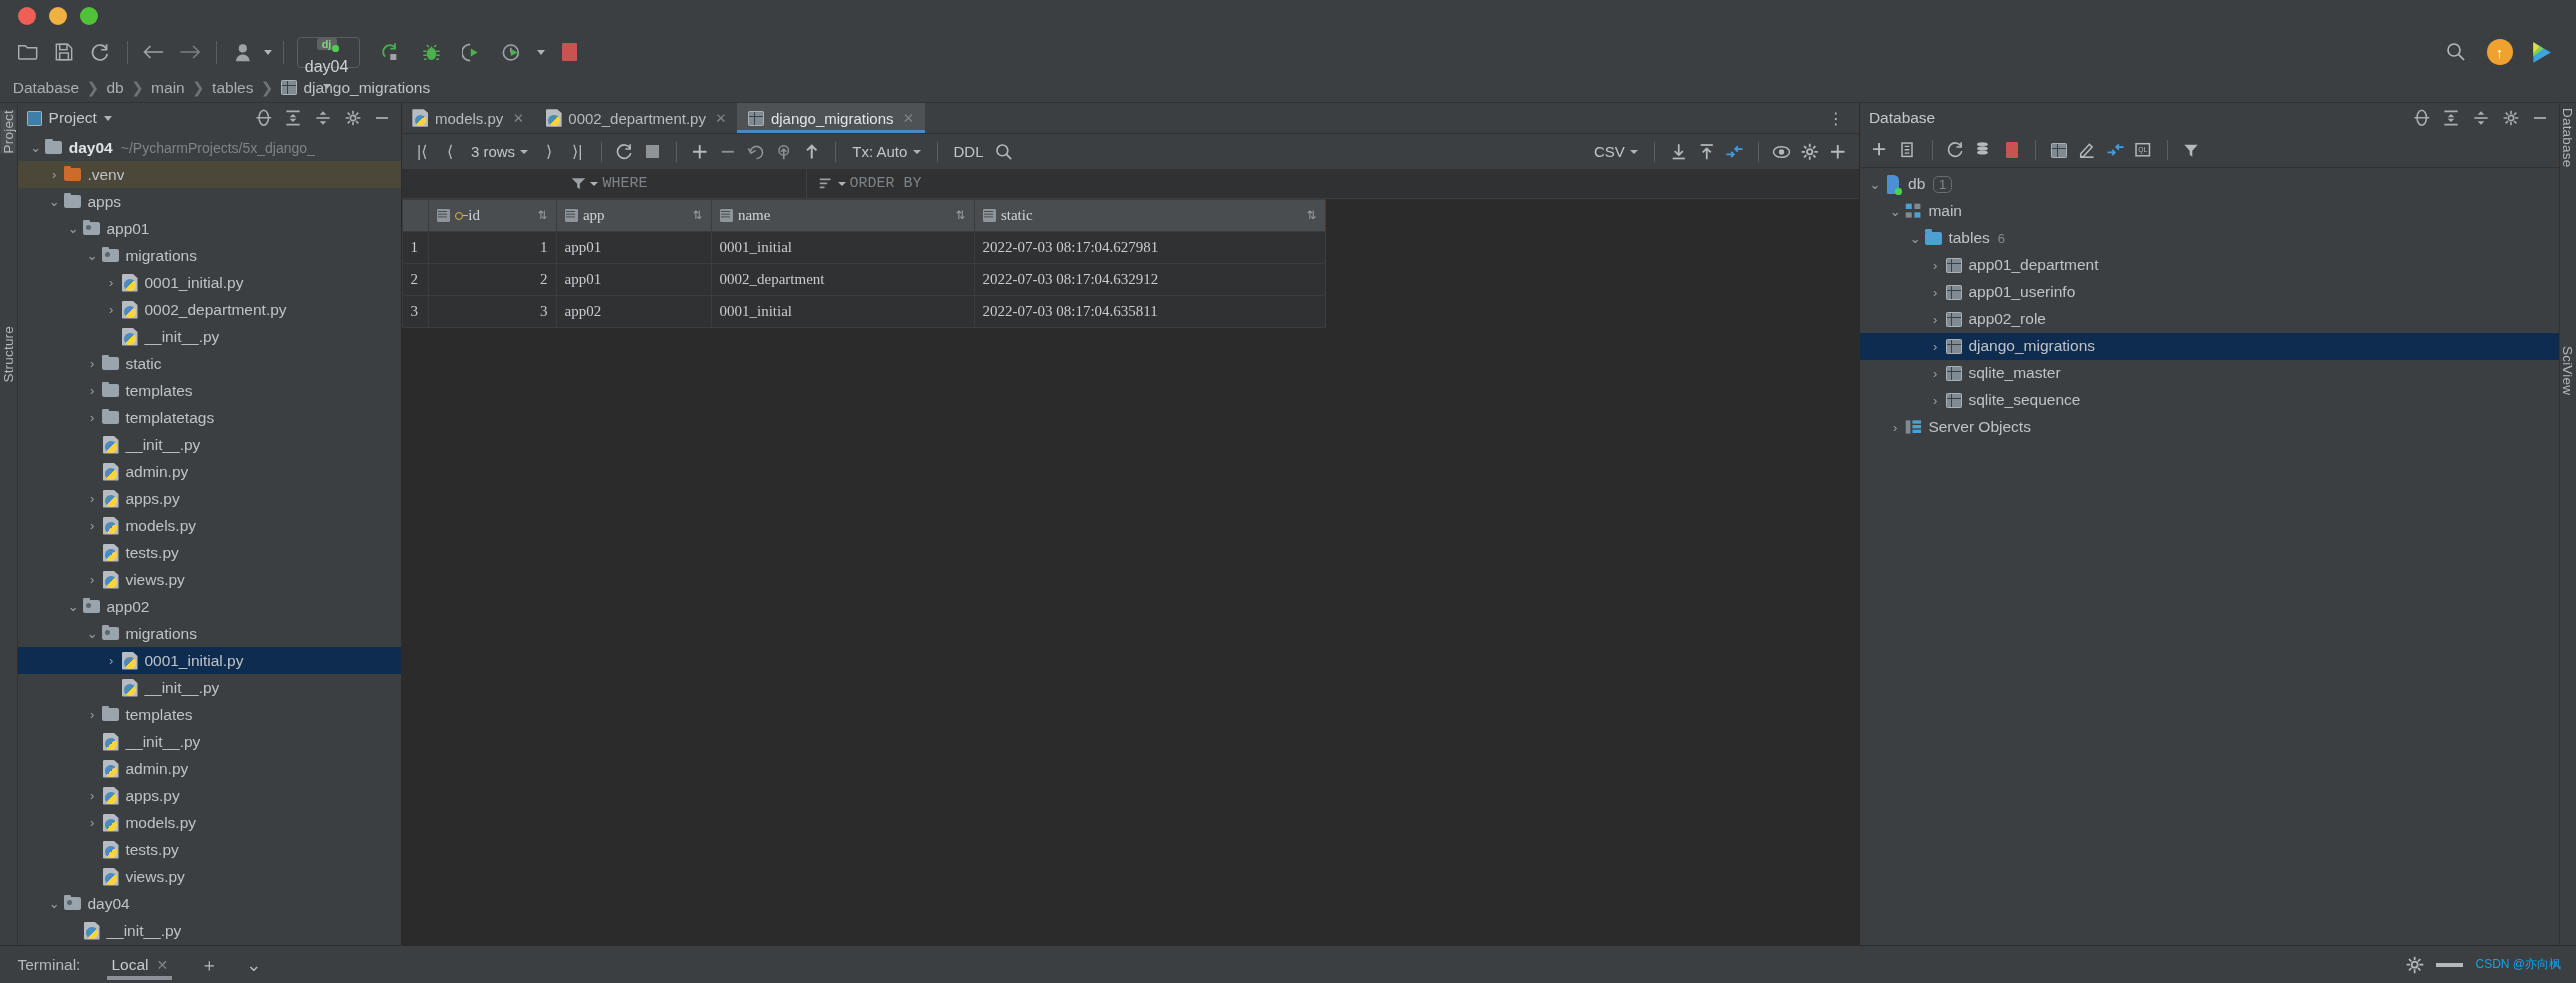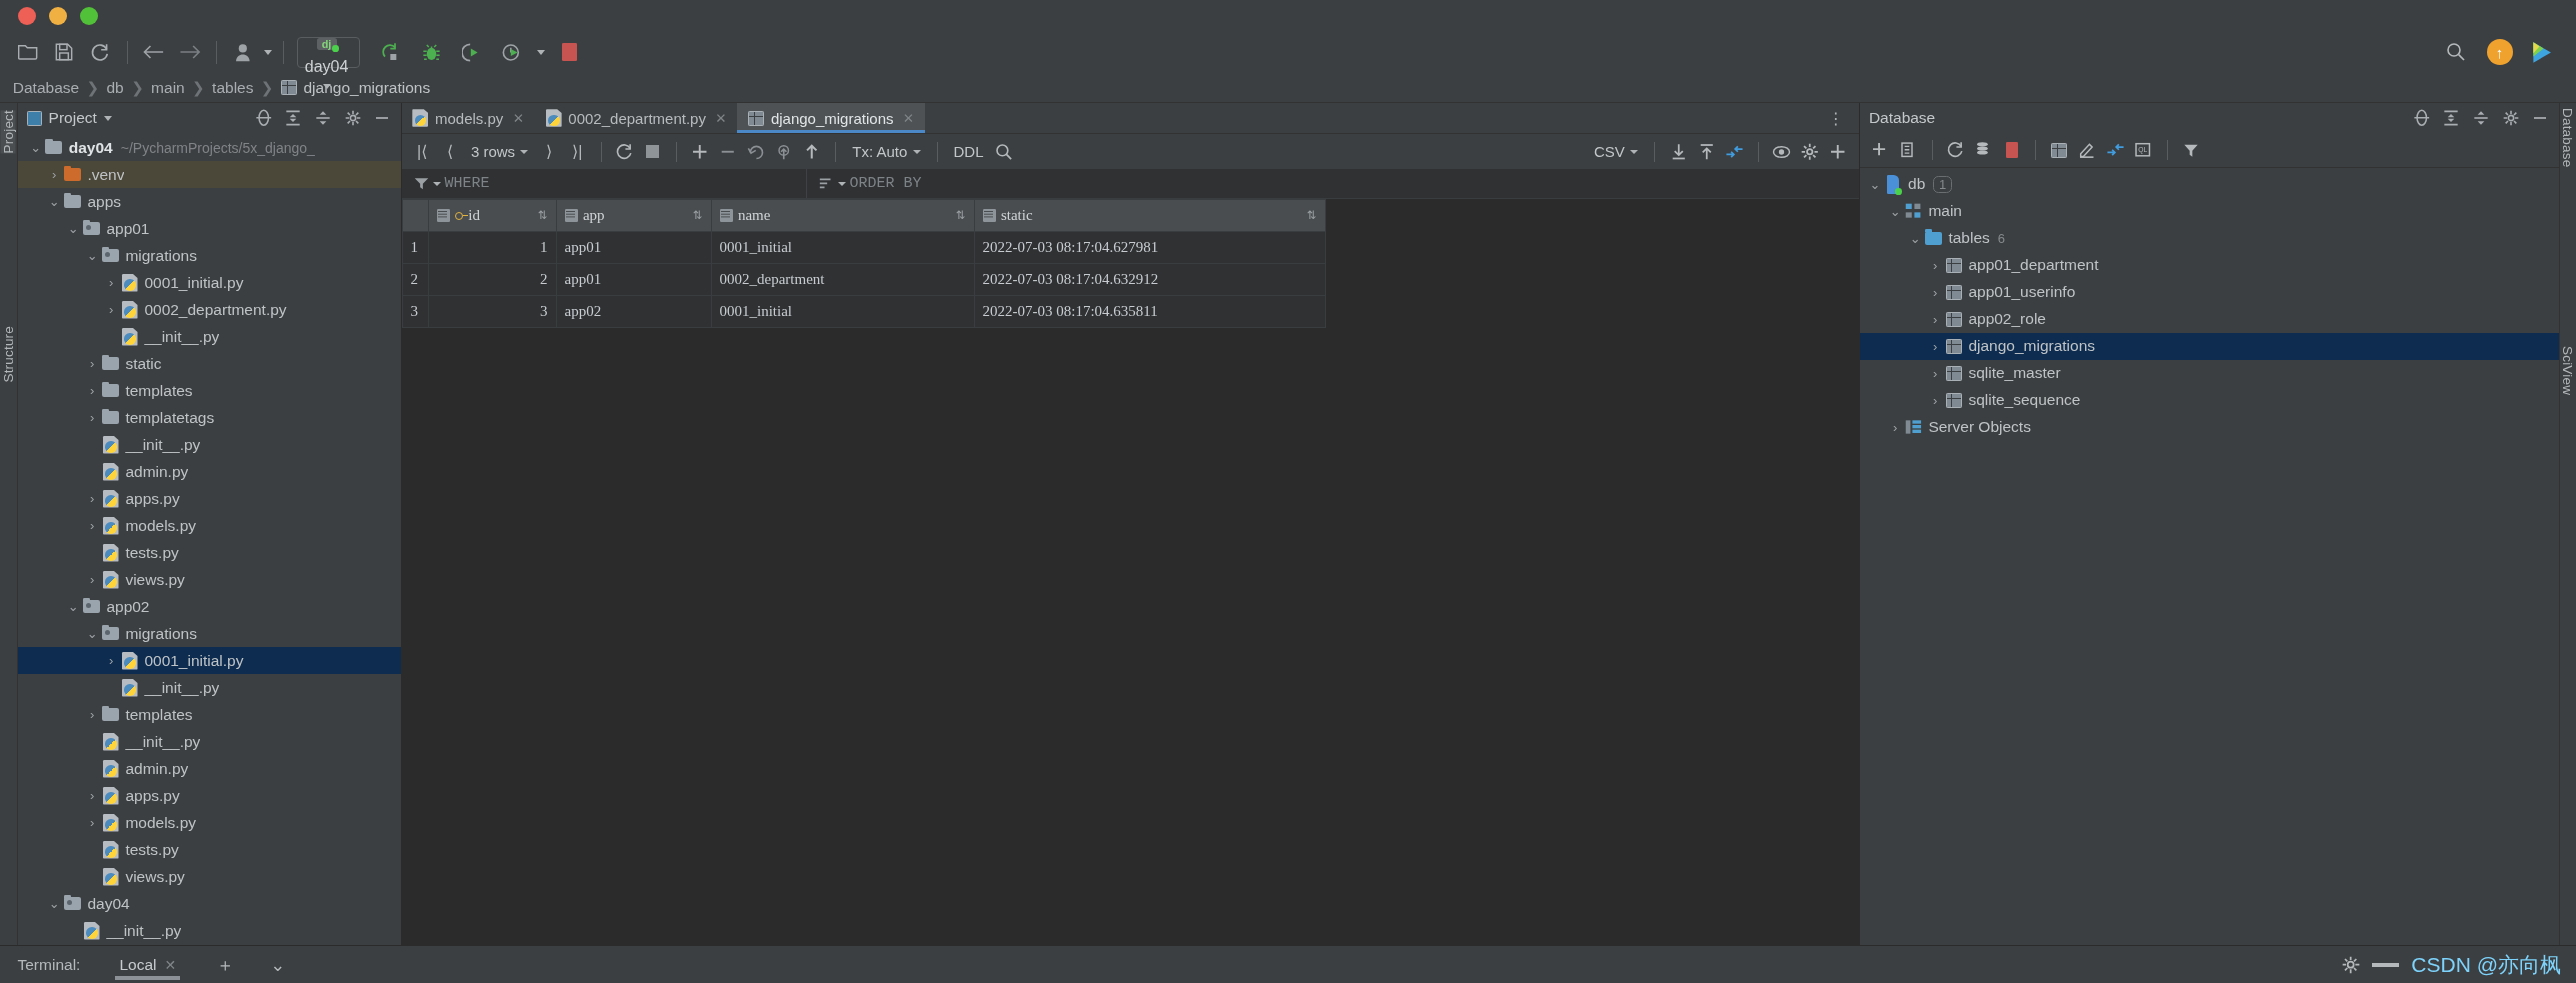--- a/index.html
+++ b/index.html
@@ -154,21 +154,21 @@
   .gt-text { font-size: 15px; color: #c2c6c9; padding: 0 6.7px; display:flex; align-items:center; gap:5.4px; }
   .gt-sep { width:0.7px; height:20px; background:#5a5d5f; margin:0 9.4px; }
   .gt-right { margin-left:auto; display:flex; align-items:center; }
   .mini-caret { width:0;height:0;border-left:4px solid transparent;border-right:4px solid transparent;border-top:4.7px solid #b0b3b5; }
 
   .filterbar {
     height: 30px; background: #2f3133; display:flex; align-items:center; flex:0 0 30px;
     font-size: 15px; color: #7e8387; font-family:"Liberation Mono", monospace;
     border-bottom:0.7px solid #3a3d3f;
   }
-  .fb-cell { display:flex; align-items:center; gap:4px; padding-left: 12px; height:100%; }
+  .fb-cell { display:flex; align-items:center; gap:4px; padding-left: 12px; height:100%;justify-content:center; }
   .fb-cell.where { width: 405px; border-right:0.7px solid #3f4244; }
 
   .datagrid { flex: 1 1 auto; background: #2b2b2b; overflow: hidden; }
   table.dg { border-collapse: collapse; font-family: Liberation Serif, serif; font-size: 15px; }
   table.dg th, table.dg td { border: 0.7px solid #3a3d3f; height: 32px; }
   table.dg thead th {
     background: #4a4d4f; color: #d0d4d7; font-weight: normal; text-align: left;
     padding: 0 8px;
   }
   .th-in { display:flex; align-items:center; gap:5.4px; }
@@ -193,29 +193,29 @@
   .db-badge.box { border:0.7px solid #6a6e71; border-radius:5.4px; padding:0 4.7px; }
   .sqlite-icon { width:12px;height:19px;background:#4a90d9;border-radius:1.3px 5.4px 1.3px 1.3px; position:relative; }
   .sqlite-icon::after { content:''; position:absolute; right:-2.7px; bottom:-1.3px; width:6.7px;height:6.7px;border-radius:50%;background:#4bd14b; }
 
   
   .right-strip { width:17.5px; flex:0 0 17.5px; background:#3c3f41; position:relative; border-left:0.7px solid #323232; }
 
   
   .bottom {
     height: 38px; flex: 0 0 38px; background:#3c3f41; display:flex; align-items:center;
-    padding-left: 17.5px; gap: 16px; border-top:0.7px solid #2b2b2b; position:relative;
+    padding-left: 17.5px; gap: 8px; border-top:0.7px solid #2b2b2b; position:relative;
   }
   .bb-label { font-size:15.5px; color:#b5b9bc; margin-right: 19px; }
   .bb-tab { font-size:15.5px; color:#c8cccf; display:flex; align-items:center; gap:8px; position:relative; padding:0 4px; height:38px; }
   .bb-tab::after { content:''; position:absolute; left:0; right:0; bottom:4px; height:3.4px; background:#8b9196; }
   .bb-x { color:#7f8588; font-size:14px; }
   .bb-icon { font-size:18px; color:#b5b9bc; margin-left:20px; }
   .bb-right { margin-left:auto; display:flex; align-items:center; gap:12px; padding-right:15px; position:relative; }
-  .watermark { font-size:21px; color:#7dd3fc; }
+  .watermark { font-size:12px; color:#0ea5e9; }
 
   svg { display:block; }
 </style>
 </head>
 <body>
 
 <div class="app">
 
   <div class="titlebar">
     <div class="traffic">

